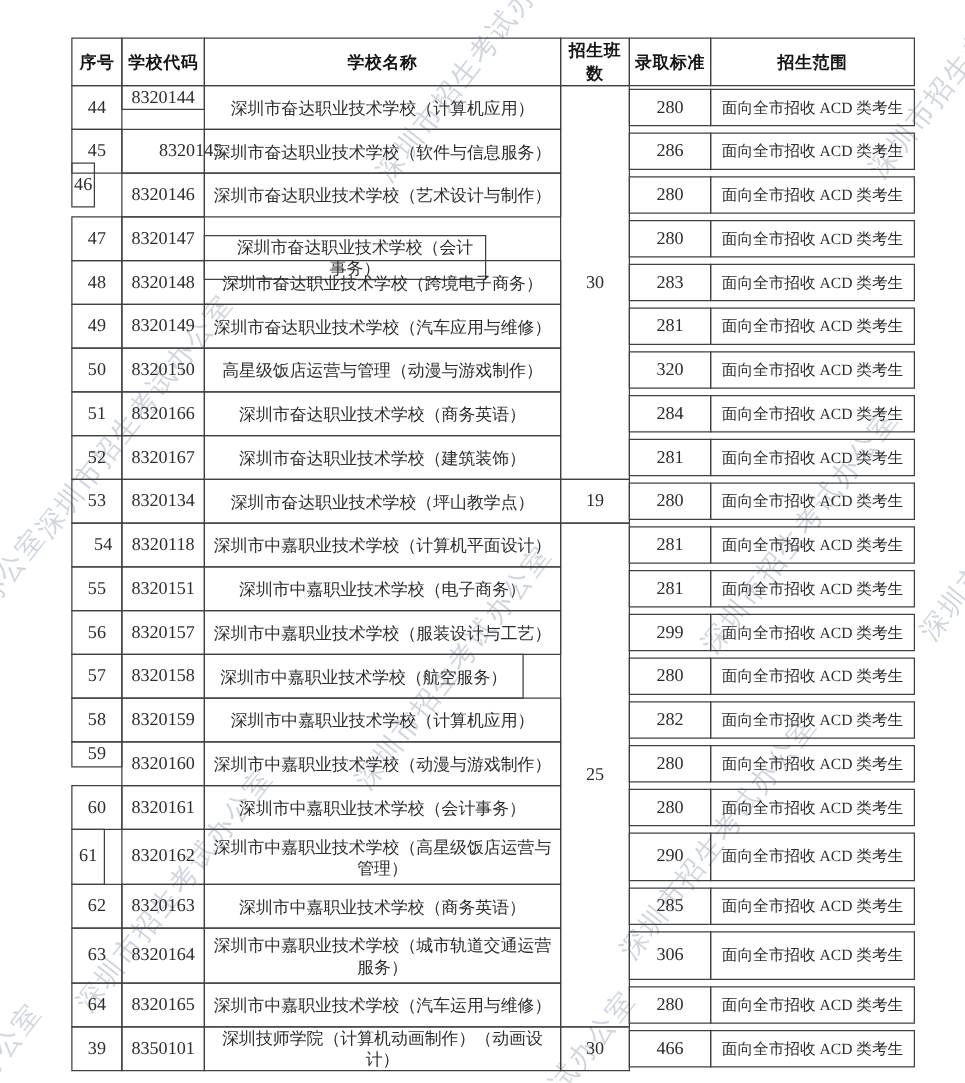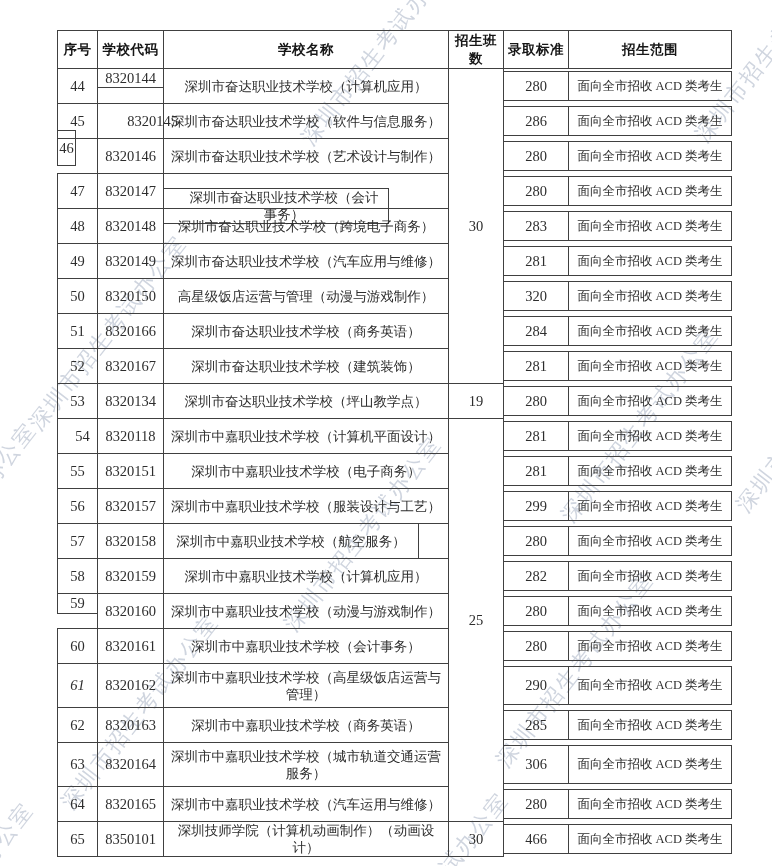--- a/index.html
+++ b/index.html
@@ -143,41 +143,41 @@
     <div class="cell num" style="left: 0px; top: 563px; width: 41px; height: 21px;">59</div>
     <div class="cell num" style="left: 40px; top: 563px; width: 67px; height: 36px;">8320160</div>
     <div class="cell name" style="left: 106px; top: 563px; width: 286px; height: 36px;">深圳市中嘉职业技术学校（动漫与游戏制作）</div>
     <div class="cell num" style="left: 446px; top: 566px; width: 66px; height: 30px;">280</div>
     <div class="cell scope" style="left: 511px; top: 566px; width: 164px; height: 30px;">面向全市招收 ACD 类考生</div>
     <div class="cell num" style="left: 0px; top: 598px; width: 41px; height: 36px;">60</div>
     <div class="cell num" style="left: 40px; top: 598px; width: 67px; height: 36px;">8320161</div>
     <div class="cell name" style="left: 106px; top: 598px; width: 286px; height: 36px;">深圳市中嘉职业技术学校（会计事务）</div>
     <div class="cell num" style="left: 446px; top: 601px; width: 66px; height: 30px;">280</div>
     <div class="cell scope" style="left: 511px; top: 601px; width: 164px; height: 30px;">面向全市招收 ACD 类考生</div>
-    <div class="cell num" style="left: 0px; top: 633px; width: 41px; height: 45px; font-style: italic;">61</div>
+    <div class="cell num" style="left: 0px; top: 633px; width: 27px; height: 45px;">61</div>
     <div class="cell num" style="left: 40px; top: 633px; width: 67px; height: 45px;">8320162</div>
     <div class="cell name" style="left: 106px; top: 633px; width: 286px; height: 45px;">深圳市中嘉职业技术学校（高星级饭店运营与管理）</div>
     <div class="cell num" style="left: 446px; top: 636px; width: 66px; height: 39px;">290</div>
     <div class="cell scope" style="left: 511px; top: 636px; width: 164px; height: 39px;">面向全市招收 ACD 类考生</div>
     <div class="cell num" style="left: 0px; top: 677px; width: 41px; height: 36px;">62</div>
     <div class="cell num" style="left: 40px; top: 677px; width: 67px; height: 36px;">8320163</div>
     <div class="cell name" style="left: 106px; top: 677px; width: 286px; height: 36px;">深圳市中嘉职业技术学校（商务英语）</div>
     <div class="cell num" style="left: 446px; top: 680px; width: 66px; height: 30px;">285</div>
     <div class="cell scope" style="left: 511px; top: 680px; width: 164px; height: 30px;">面向全市招收 ACD 类考生</div>
     <div class="cell num" style="left: 0px; top: 712px; width: 41px; height: 45px;">63</div>
     <div class="cell num" style="left: 40px; top: 712px; width: 67px; height: 45px;">8320164</div>
     <div class="cell name" style="left: 106px; top: 712px; width: 286px; height: 45px;">深圳市中嘉职业技术学校（城市轨道交通运营服务）</div>
     <div class="cell num" style="left: 446px; top: 715px; width: 66px; height: 39px;">306</div>
     <div class="cell scope" style="left: 511px; top: 715px; width: 164px; height: 39px;">面向全市招收 ACD 类考生</div>
     <div class="cell num" style="left: 0px; top: 756px; width: 41px; height: 36px;">64</div>
     <div class="cell num" style="left: 40px; top: 756px; width: 67px; height: 36px;">8320165</div>
     <div class="cell name" style="left: 106px; top: 756px; width: 286px; height: 36px;">深圳市中嘉职业技术学校（汽车运用与维修）</div>
     <div class="cell num" style="left: 446px; top: 759px; width: 66px; height: 30px;">280</div>
     <div class="cell scope" style="left: 511px; top: 759px; width: 164px; height: 30px;">面向全市招收 ACD 类考生</div>
-    <div class="cell num" style="left: 0px; top: 791px; width: 41px; height: 36px;">65</div>
+    <div class="cell num" style="left: 0px; top: 791px; width: 41px; height: 36px;">39</div>
     <div class="cell num" style="left: 40px; top: 791px; width: 67px; height: 36px;">8350101</div>
     <div class="cell name" style="left: 106px; top: 791px; width: 286px; height: 36px;">深圳技师学院（计算机动画制作）（动画设计）</div>
     <div class="cell num" style="left: 446px; top: 794px; width: 66px; height: 30px;">466</div>
     <div class="cell scope" style="left: 511px; top: 794px; width: 164px; height: 30px;">面向全市招收 ACD 类考生</div>
     <div class="cell num" style="left: 391px; top: 38px; width: 56px; height: 316px;">30</div>
     <div class="cell num" style="left: 391px; top: 353px; width: 56px; height: 36px;">19</div>
     <div class="cell num" style="left: 391px; top: 388px; width: 56px; height: 404px;">25</div>
     <div class="cell num" style="left: 391px; top: 791px; width: 56px; height: 36px;">30</div>
   </div>
 

